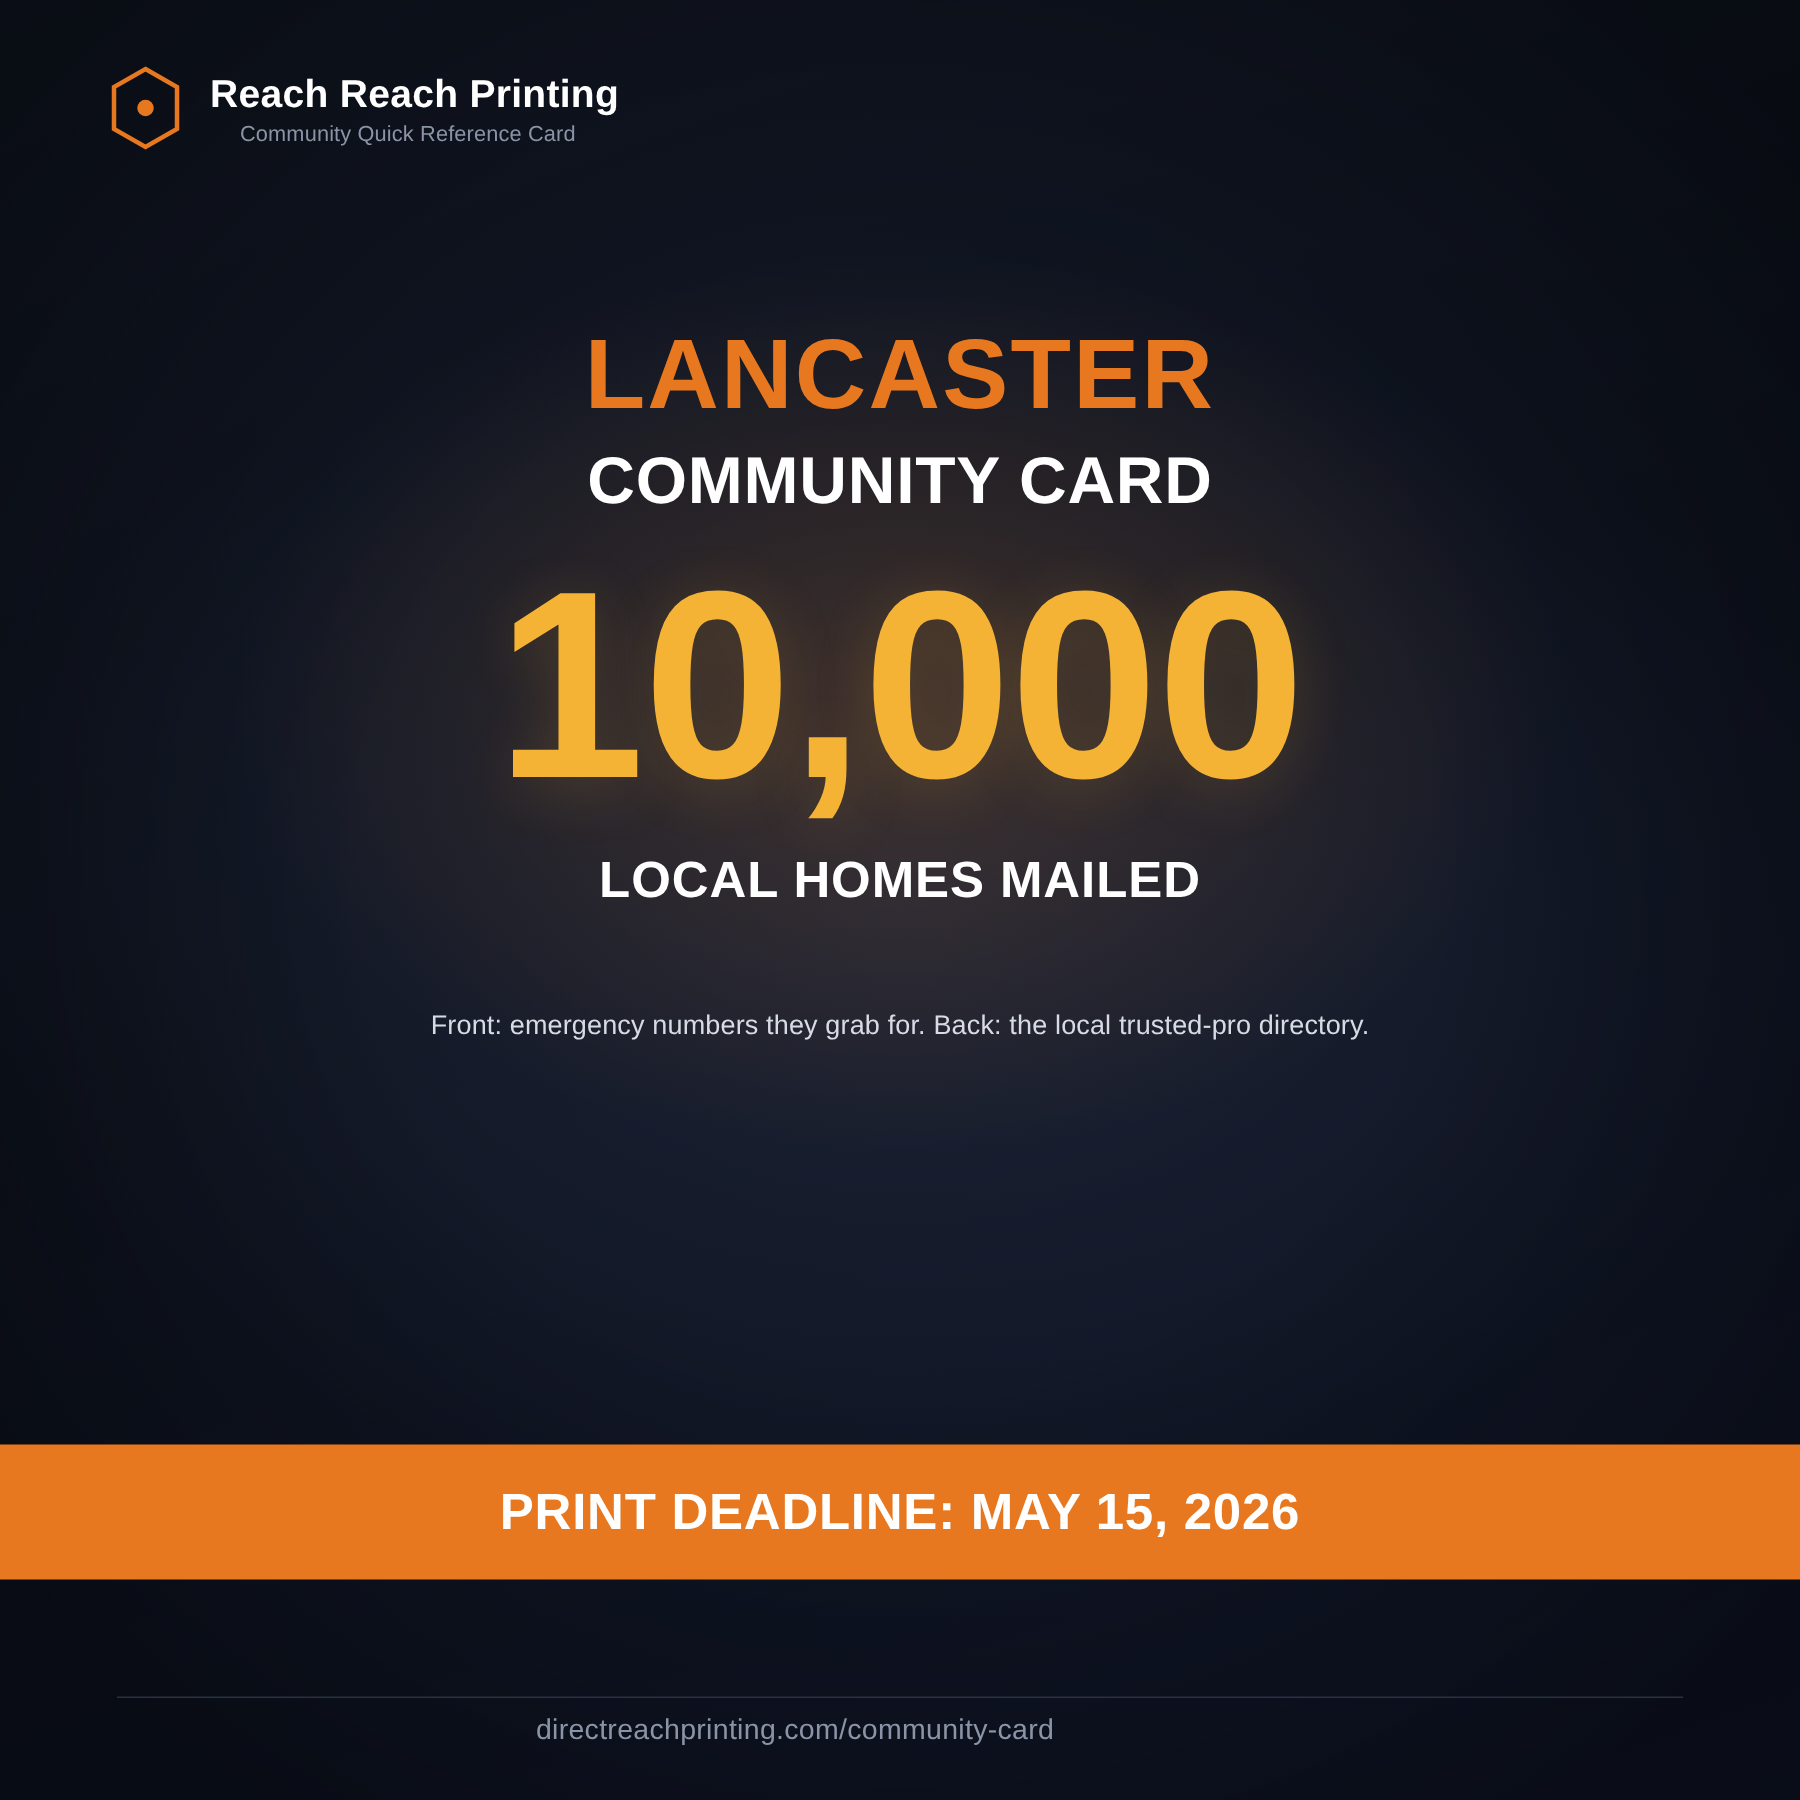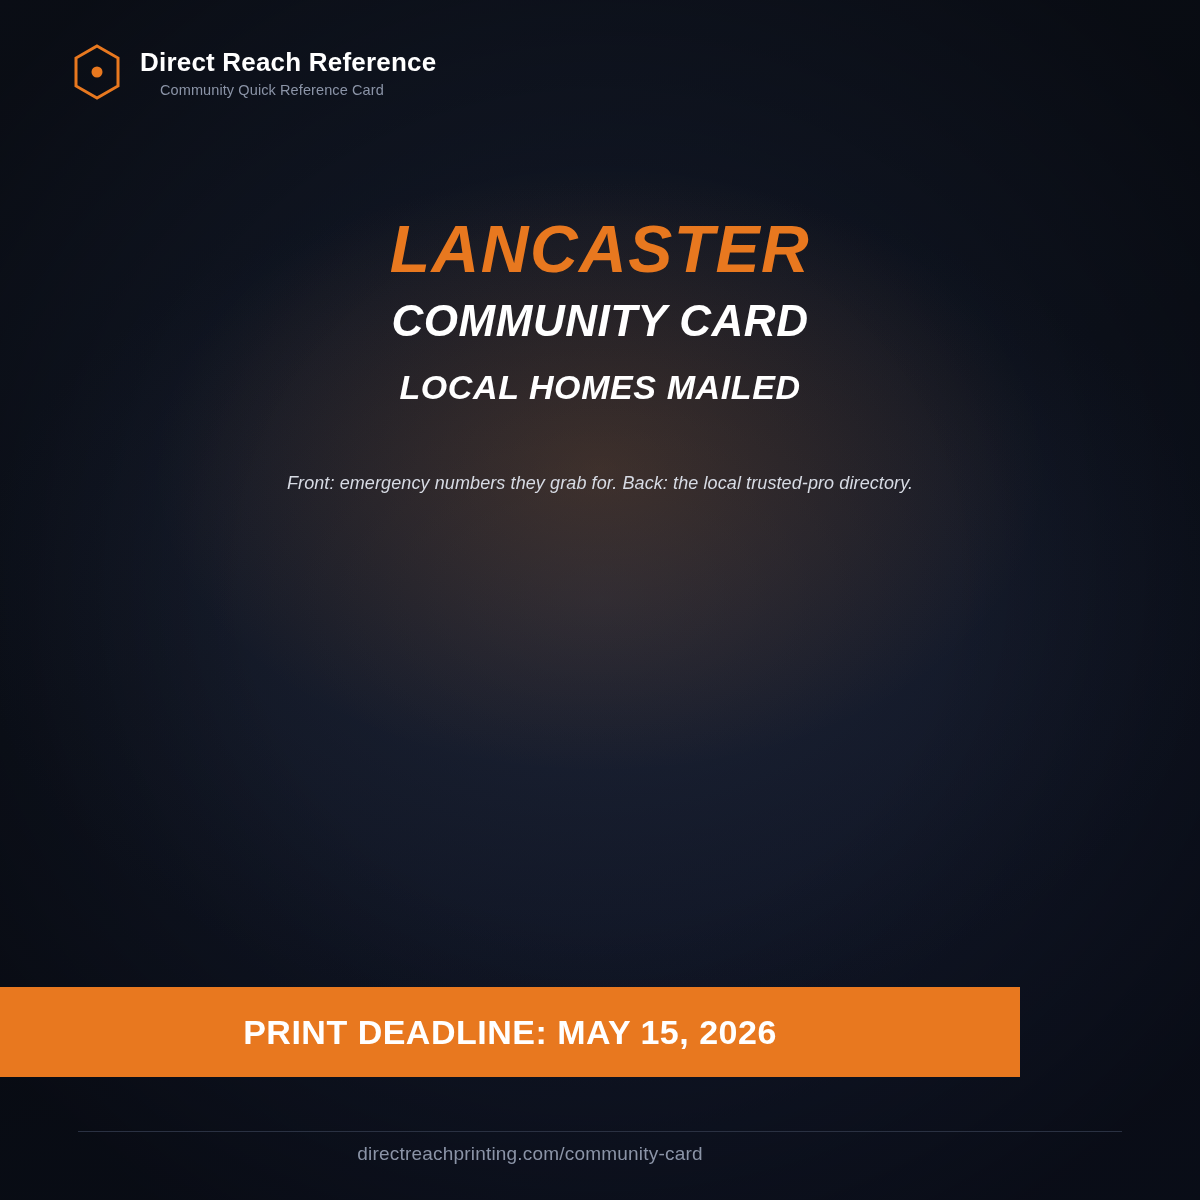--- a/index.html
+++ b/index.html
@@ -38,21 +38,20 @@
     font-size:26px; font-weight:bold; color:#ffffff; letter-spacing:0.2px;
   }
   .brand-sub {
     font-size:14.5px; color:#8b94a7; letter-spacing:0.1px;margin-left:20px;
   }
 
   
   .center {
     position:absolute; top:215px; left:0; width:1200px;
     text-align:center;
-    font-style:italic;
   }
   .city {
     font-size:66px; font-weight:bold; color:#e8781f;
     letter-spacing:1.5px; line-height:1.05;
   }
   .card-label {
     margin-top:12px;
     font-size:44px; font-weight:bold; color:#ffffff;
     letter-spacing:0.5px;
   }
@@ -68,23 +67,23 @@
   }
   .desc {
     margin-top:66px;
     font-size:18px; color:#d7dbe4; font-weight:normal;
     letter-spacing:0.1px;
   }
 
   
   .deadline-bar {
     position:absolute; left:0; top:963px;
-    width:1020px; height:90px;
+    width:1200px; height:90px;
     background:#e8781f;
-    display:flex; align-items:center; justify-content:center;margin-top:24px;
+    display:flex; align-items:center; justify-content:center;
   }
   .deadline-text {
     font-size:34px; font-weight:bold; color:#ffffff; letter-spacing:0.5px;
   }
 
   
   .divider {
     position:absolute; left:78px; top:1131px;
     width:1044px; height:1px; background:#2a3142;
   }
@@ -101,28 +100,29 @@
   <div class="vignette"></div>
 
   <div class="header">
     <div class="logo-mark">
       <svg width="50" height="56" viewBox="0 0 50 56" fill="none" xmlns="http://www.w3.org/2000/svg">
         <path d="M25 2 L46 14 L46 42 L25 54 L4 42 L4 14 Z" stroke="#e8781f" stroke-width="3" fill="none"></path>
         <circle cx="25" cy="28" r="5.5" fill="#e8781f"></circle>
       </svg>
     </div>
     <div class="brand-block">
-      <div class="brand-name">Direct Reach Reference</div>
+      <div class="brand-name">Reach Reach Printing</div>
       <div class="brand-sub">Community Quick Reference Card</div>
     </div>
   </div>
 
   <div class="center">
     <div class="city">LANCASTER</div>
     <div class="card-label">COMMUNITY CARD</div>
+    <div class="bignum">10,000</div>
     <div class="bignum-label">LOCAL HOMES MAILED</div>
     <div class="desc">Front: emergency numbers they grab for. Back: the local trusted-pro directory.</div>
   </div>
 
   <div class="deadline-bar">
     <div class="deadline-text">PRINT DEADLINE: MAY 15, 2026</div>
   </div>
 
   <div class="divider"></div>
   <div class="footer-url">directreachprinting.com/community-card</div>

